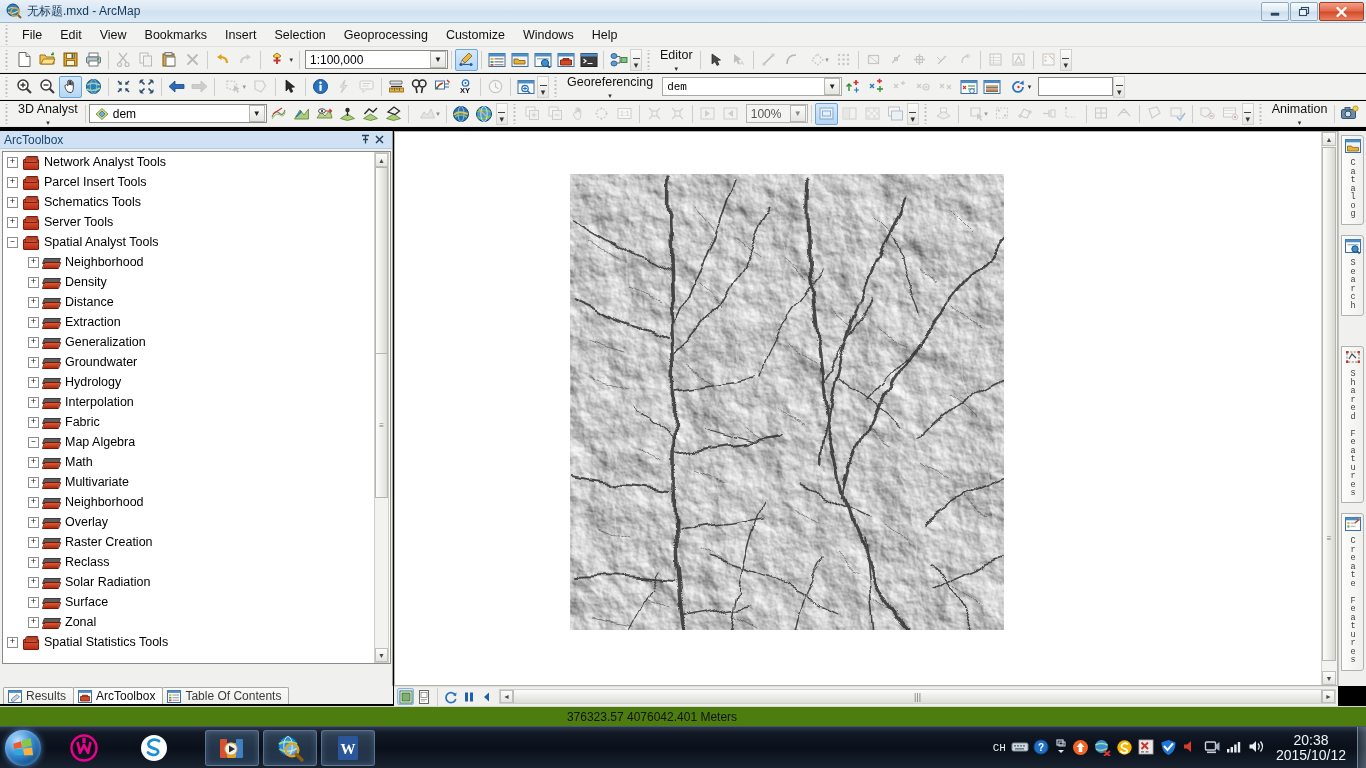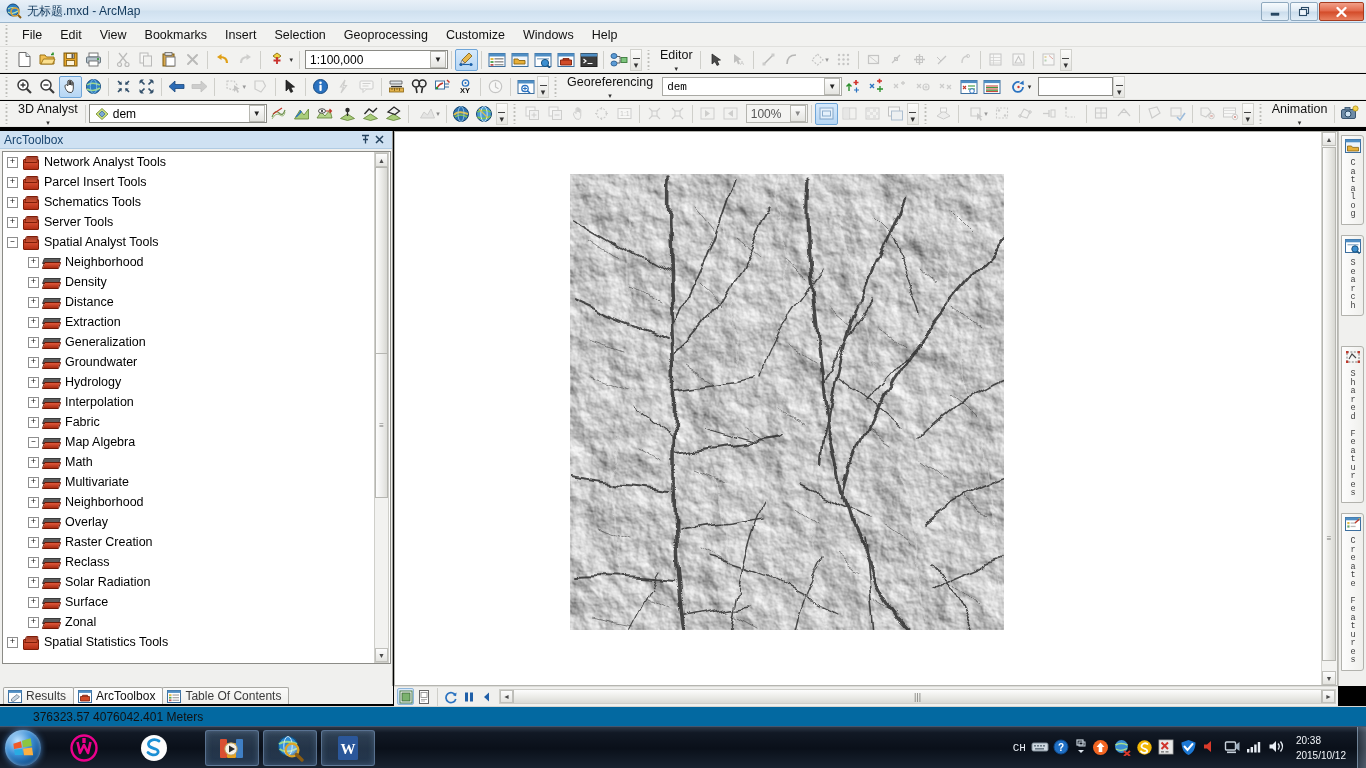--- a/index.html
+++ b/index.html
@@ -269,22 +269,22 @@
   .side-tab .slbl {
     writing-mode: vertical-rl; text-orientation: upright;
     font-size: 8.5px; letter-spacing: -1.5px; color: #3f3f3f;
     font-family: "Liberation Mono", monospace;
     line-height: 9px; white-space: nowrap;
   }
 
   
   .statusbar {
     position: absolute; left: 0; top: 706px; width: 1366px; height: 20px;
-    background: #0369a1; border-top: 1px solid #d7d7d3;
-    display: flex; align-items: center; justify-content: flex-start; padding-left: 33px;
+    background: #4d7c0f; border-top: 1px solid #d7d7d3;
+    display: flex; align-items: center; justify-content: center; padding-left: 33px;
   }
   .coords { font-size: 12px; color: #111; margin-right: 95px; white-space: nowrap; }
 
   
   .taskbar {
     position: absolute; left: 0; top: 726px; width: 1366px; height: 42px;
     background: linear-gradient(to bottom, rgba(46,58,74,.95) 0%, rgba(18,26,38,.97) 14%, rgba(10,16,26,.98) 52%, rgba(26,36,50,.96) 100%);
     border-top: 1px solid rgba(120,150,190,.45);
     display: flex; align-items: center;
   }
@@ -306,21 +306,21 @@
     border: 1px solid rgba(150,185,225,.45);
     box-shadow: inset 0 0 6px rgba(160,200,240,.25);
   }
   .tray {
     margin-left: auto; display: flex; align-items: center; gap: 5px;
     height: 42px;
   }
   .tray-txt { color: #e9eef5; font-size: 11px; font-family: "Liberation Mono", monospace;}
   .tray-ico { width: 17px; height: 17px; position: relative; flex: 0 0 auto;}
   .clock {
-    color: #f2f5f9; font-size: 10px; text-align: left; line-height: 15px;
+    color: #f2f5f9; font-size: 14px; text-align: center; line-height: 15px;
     margin-left: 6px; margin-right: 4px; white-space: nowrap;
   }
   .showdesk {
     width: 9px; height: 42px; margin-left: 2px;
     background: linear-gradient(to right, rgba(175,200,225,.18), rgba(210,230,250,.30));
     border-left: 1px solid rgba(160,190,220,.45);
   }
   svg { display: block; }
 </style>
 </head>

